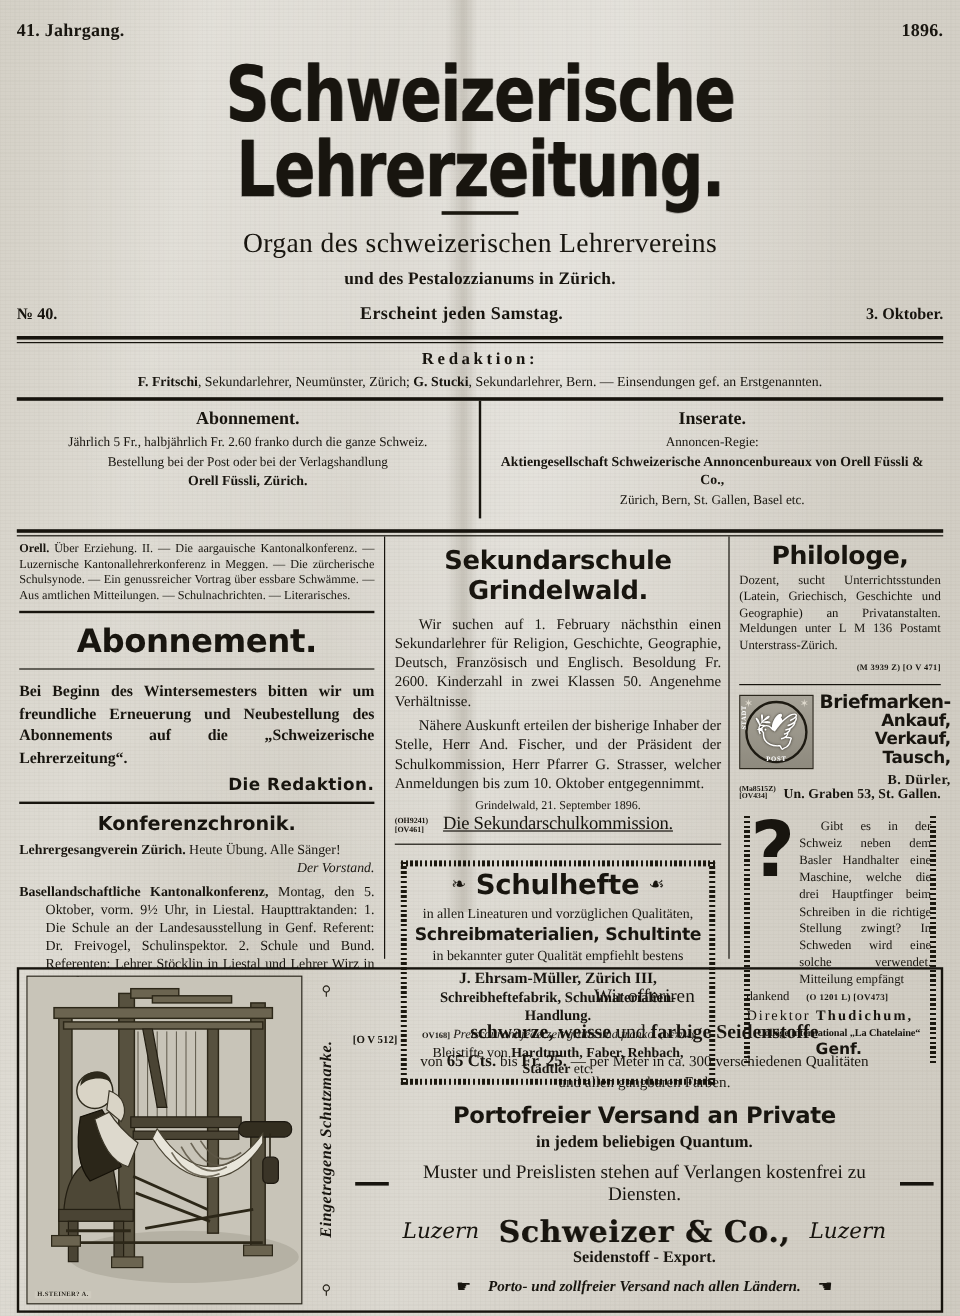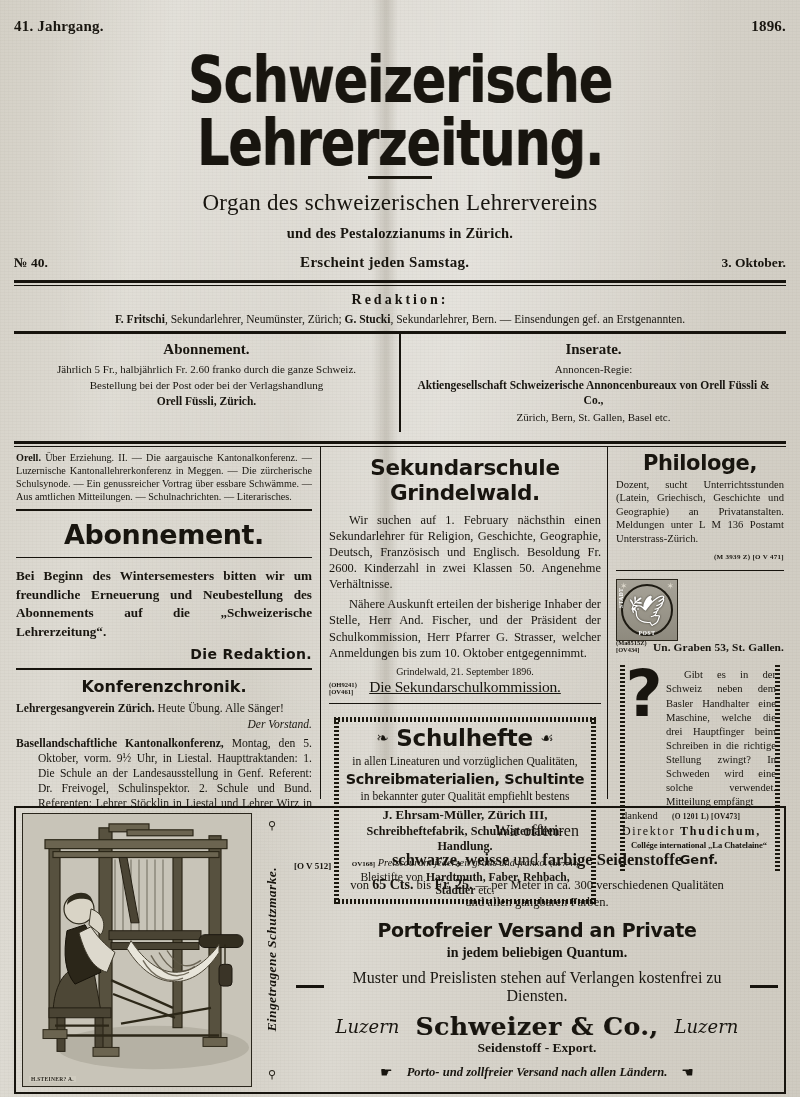--- a/index.html
+++ b/index.html
@@ -309,20 +309,27 @@
       <div class="stamp-ad">
         <div class="stamp">
           <div class="ring"></div>
           <div class="tl">✶</div>
           <div class="tr">✶</div>
           <div class="dove">🕊</div>
           <div class="lbl-l">STADT</div>
 
           <div class="btm">POST</div>
         </div>
+        <div class="stamp-txt">
+          <div class="b1">Briefmarken-</div>
+          <div class="b2">Ankauf,</div>
+          <div class="b2">Verkauf,</div>
+          <div class="b2">Tausch,</div>
+          <div class="b3">B. Dürler,</div>
+        </div>
       </div>
       <div class="stamp-foot">
         <div class="cd">
           <div>(Ma8515Z)</div>
           <div>[OV434]</div>
         </div>
         <div class="ad">Un. Graben 53, St. Gallen.</div>
       </div>
 
       <div class="qbox">

